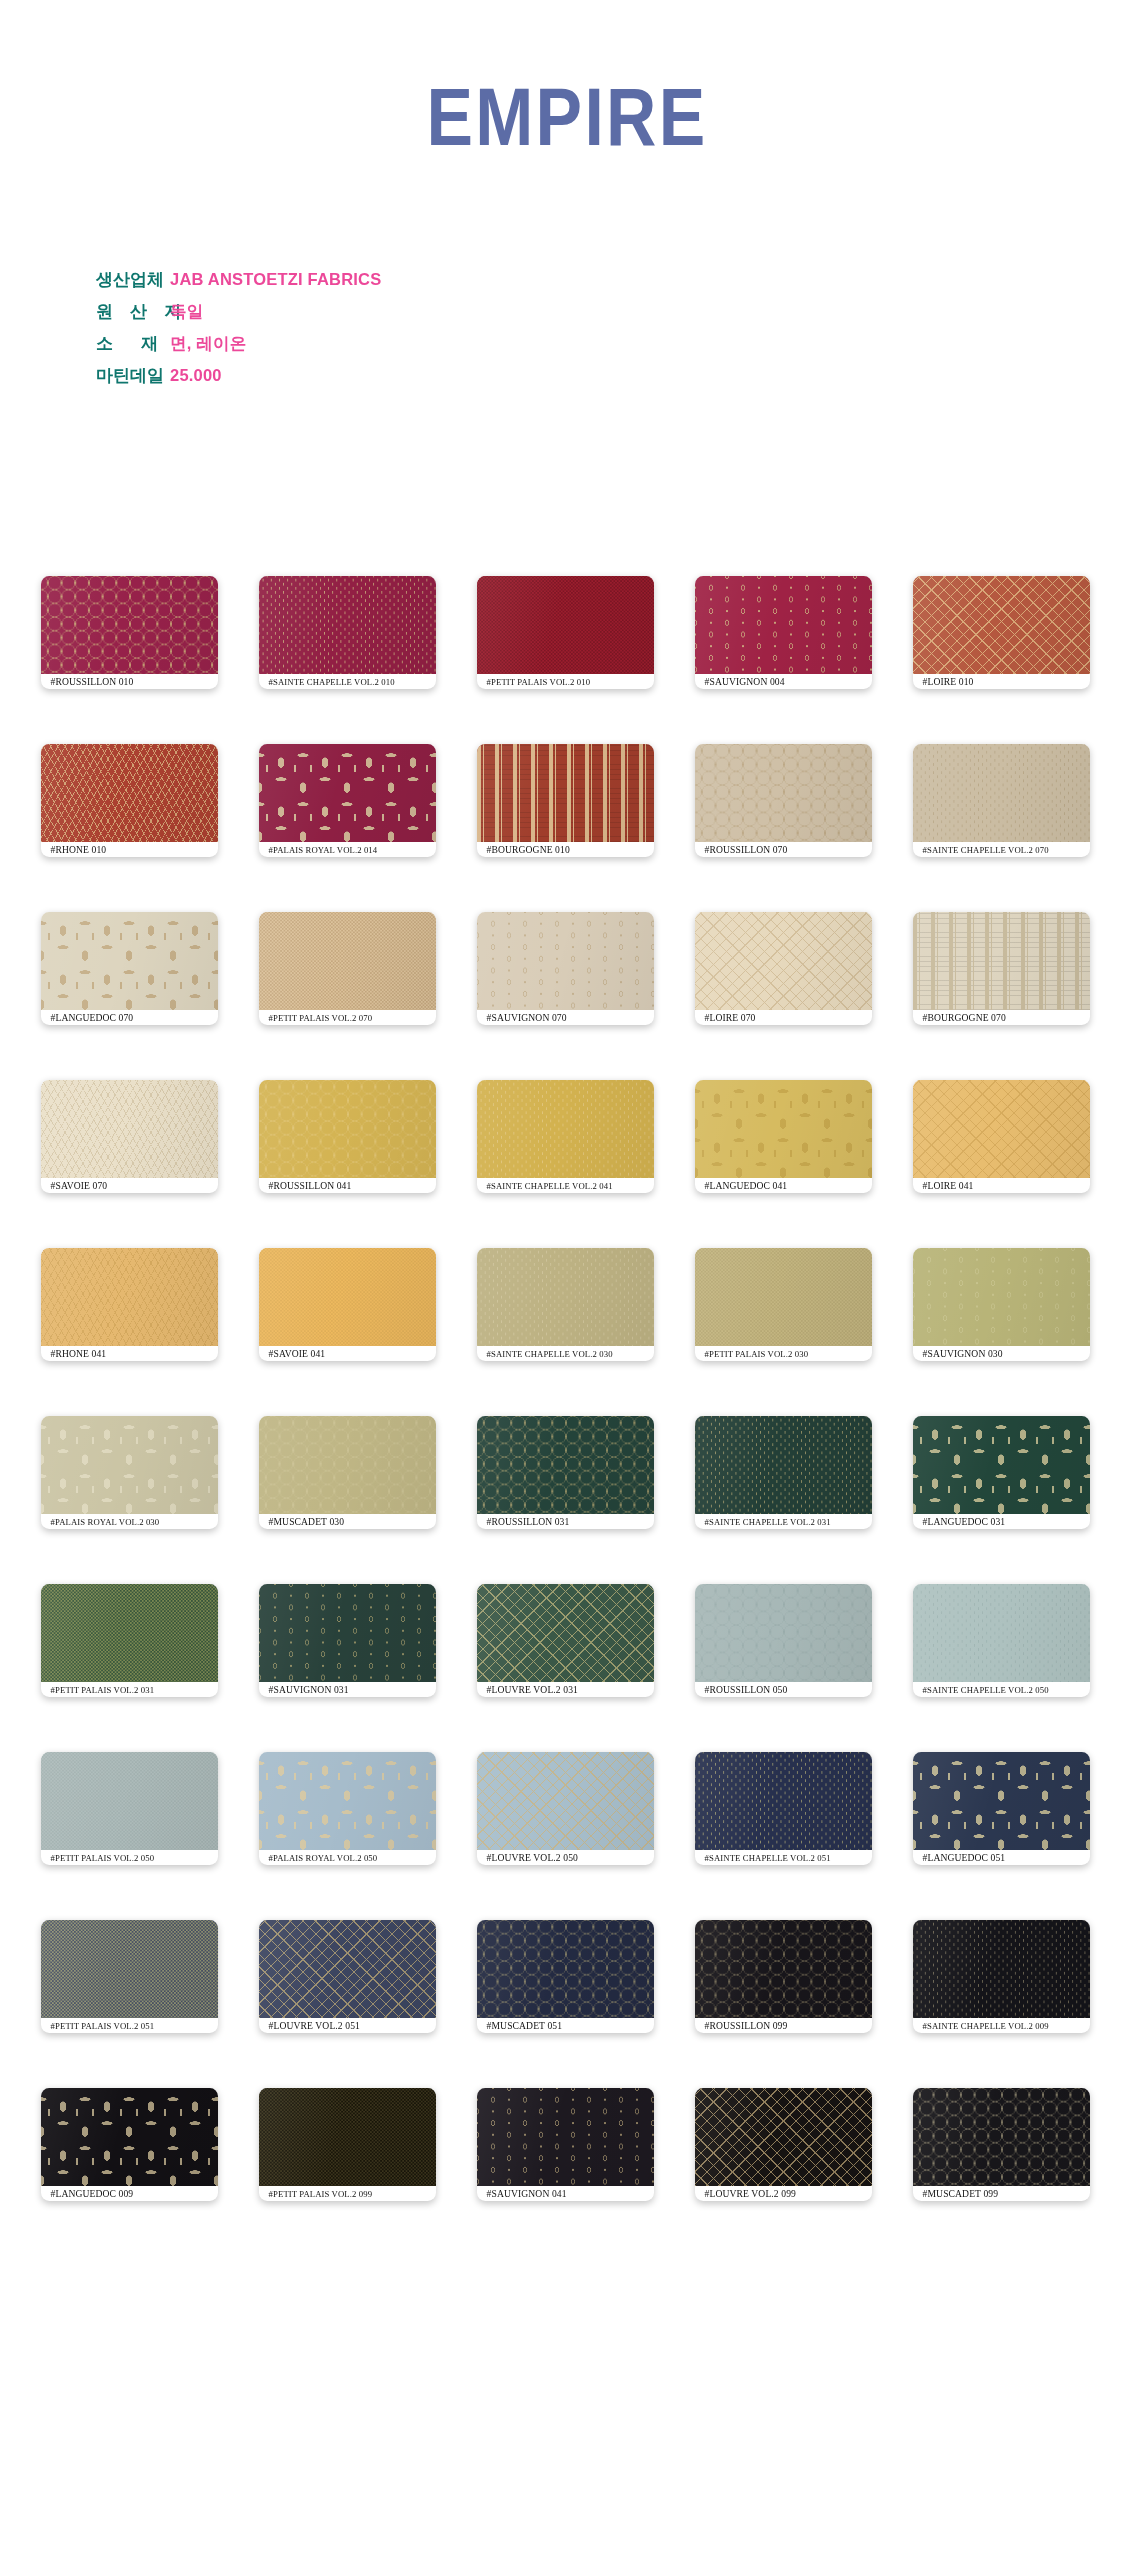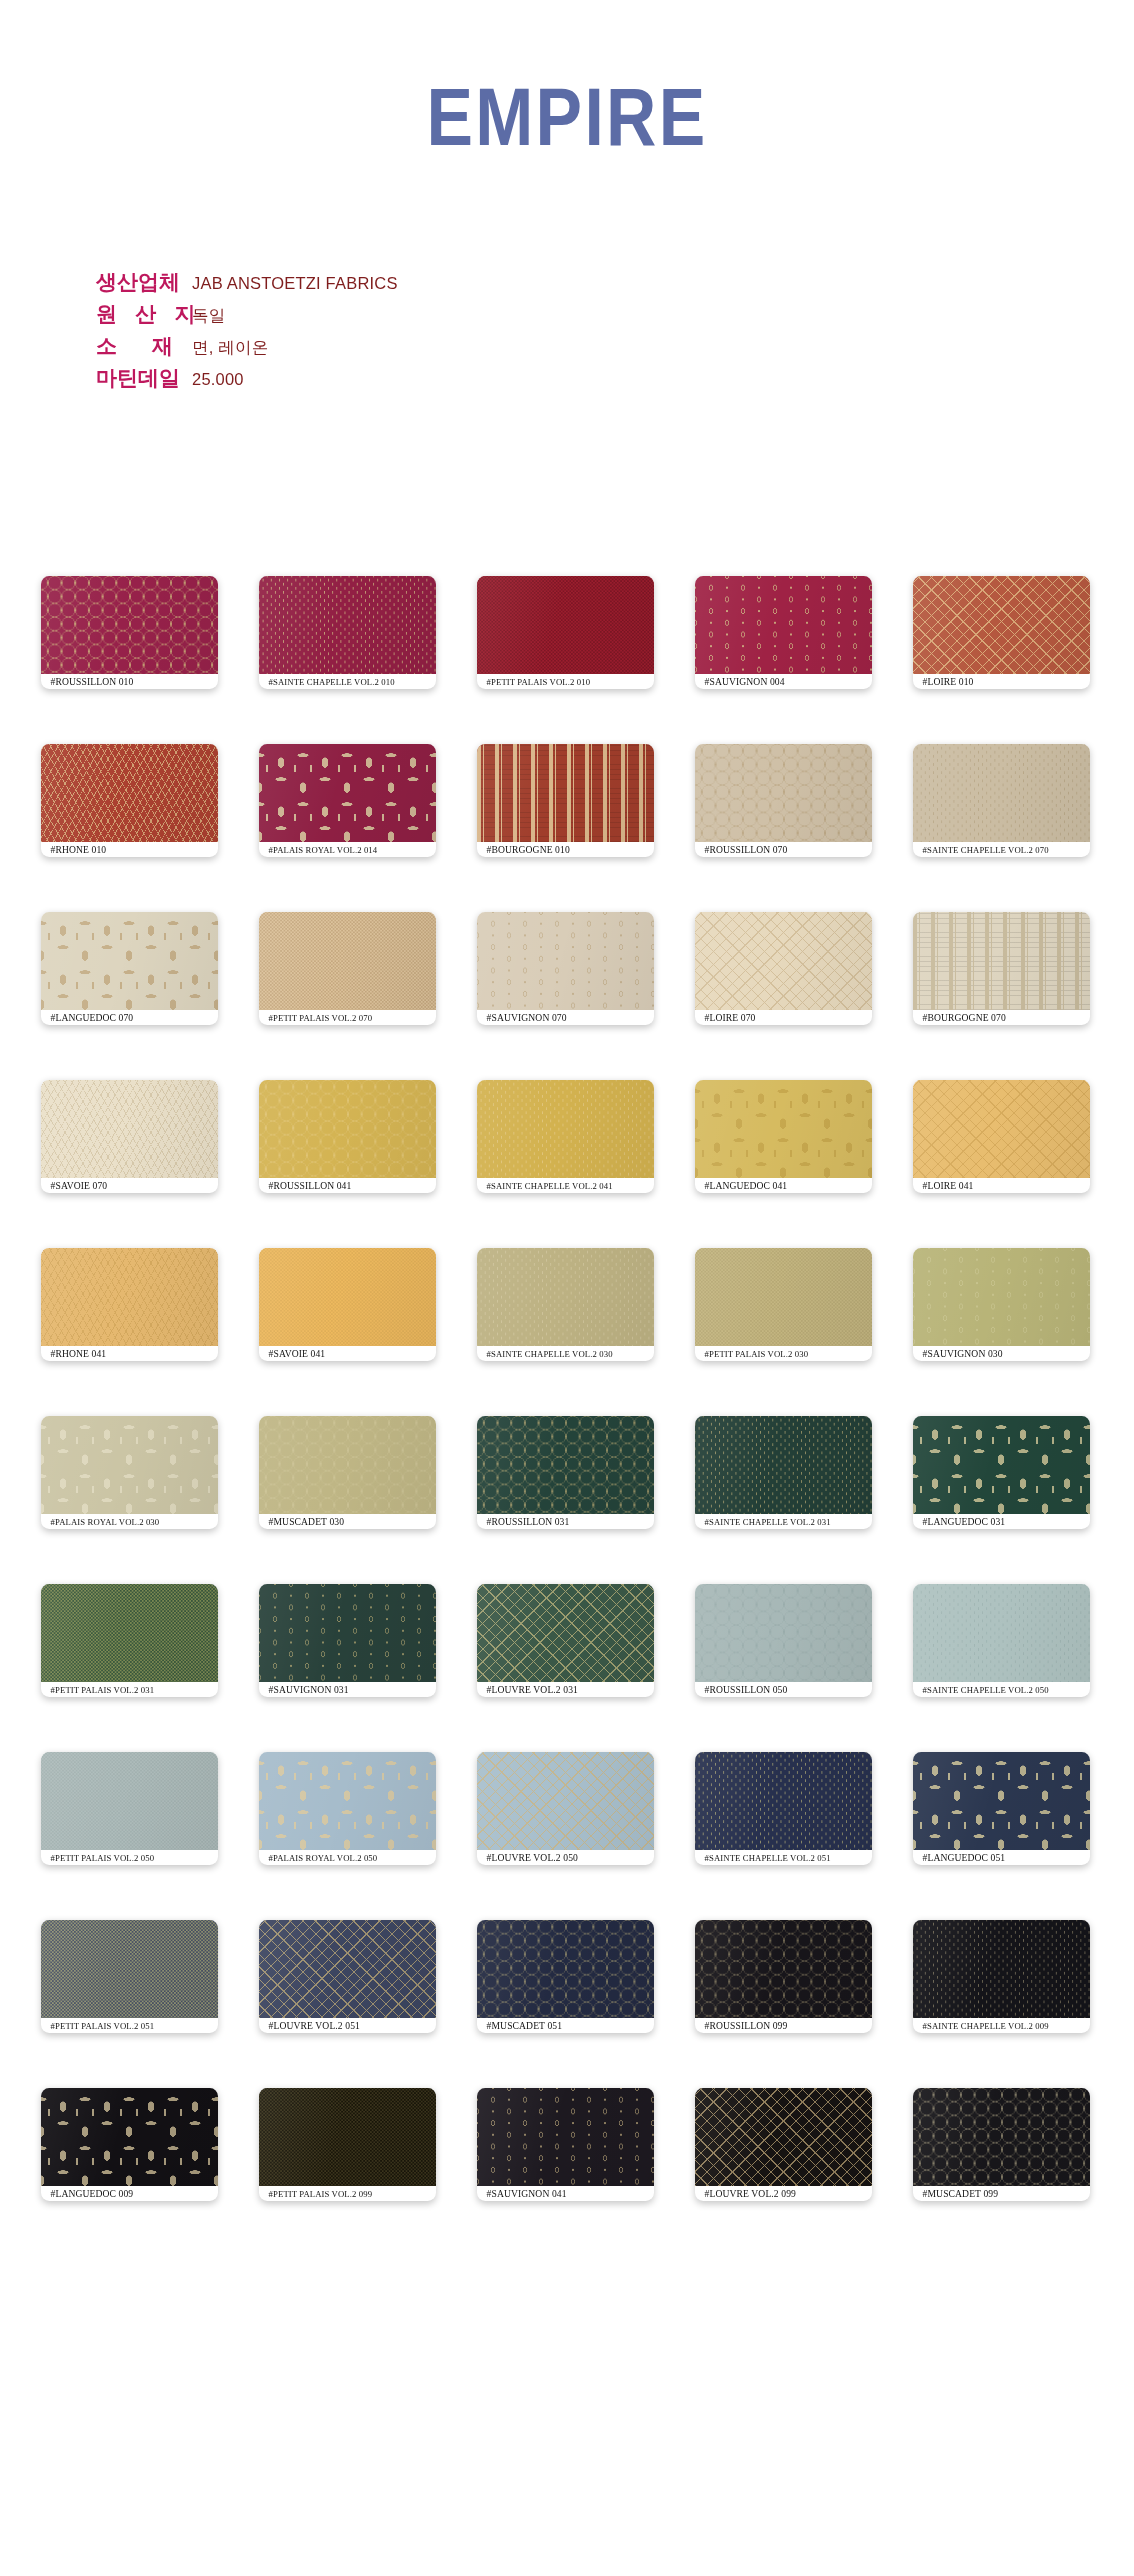--- a/index.html
+++ b/index.html
@@ -25,29 +25,28 @@
     transform-origin:50% 50%;
   }
 
   
   .info{
     position:absolute;left:96px;top:268px;
   }
   .info-row{display:flex;align-items:baseline;height:32px;}
   .info-label{
     width:74px;
-    font-size:21px;font-weight:bold;color:#be185d;
+    font-size:17px;font-weight:bold;color:#0f766e;
     letter-spacing:0px;
     white-space:pre;
   }
   .info-label.sp1{letter-spacing:6.2px;text-align:center;}
   .info-label.sp2{letter-spacing:0px;}
   .info-value{
-    margin-left:22px;
-    font-size:16.5px;color:#7f1d1d;font-weight:400;
+    font-size:16.5px;color:#ec4899;font-weight:700;
     letter-spacing:0.2px;
   }
 
   
   .grid{
     position:absolute;left:41px;top:576px;
     width:1052px;
     display:grid;
     grid-template-columns:repeat(5,177px);
     column-gap:41px;

